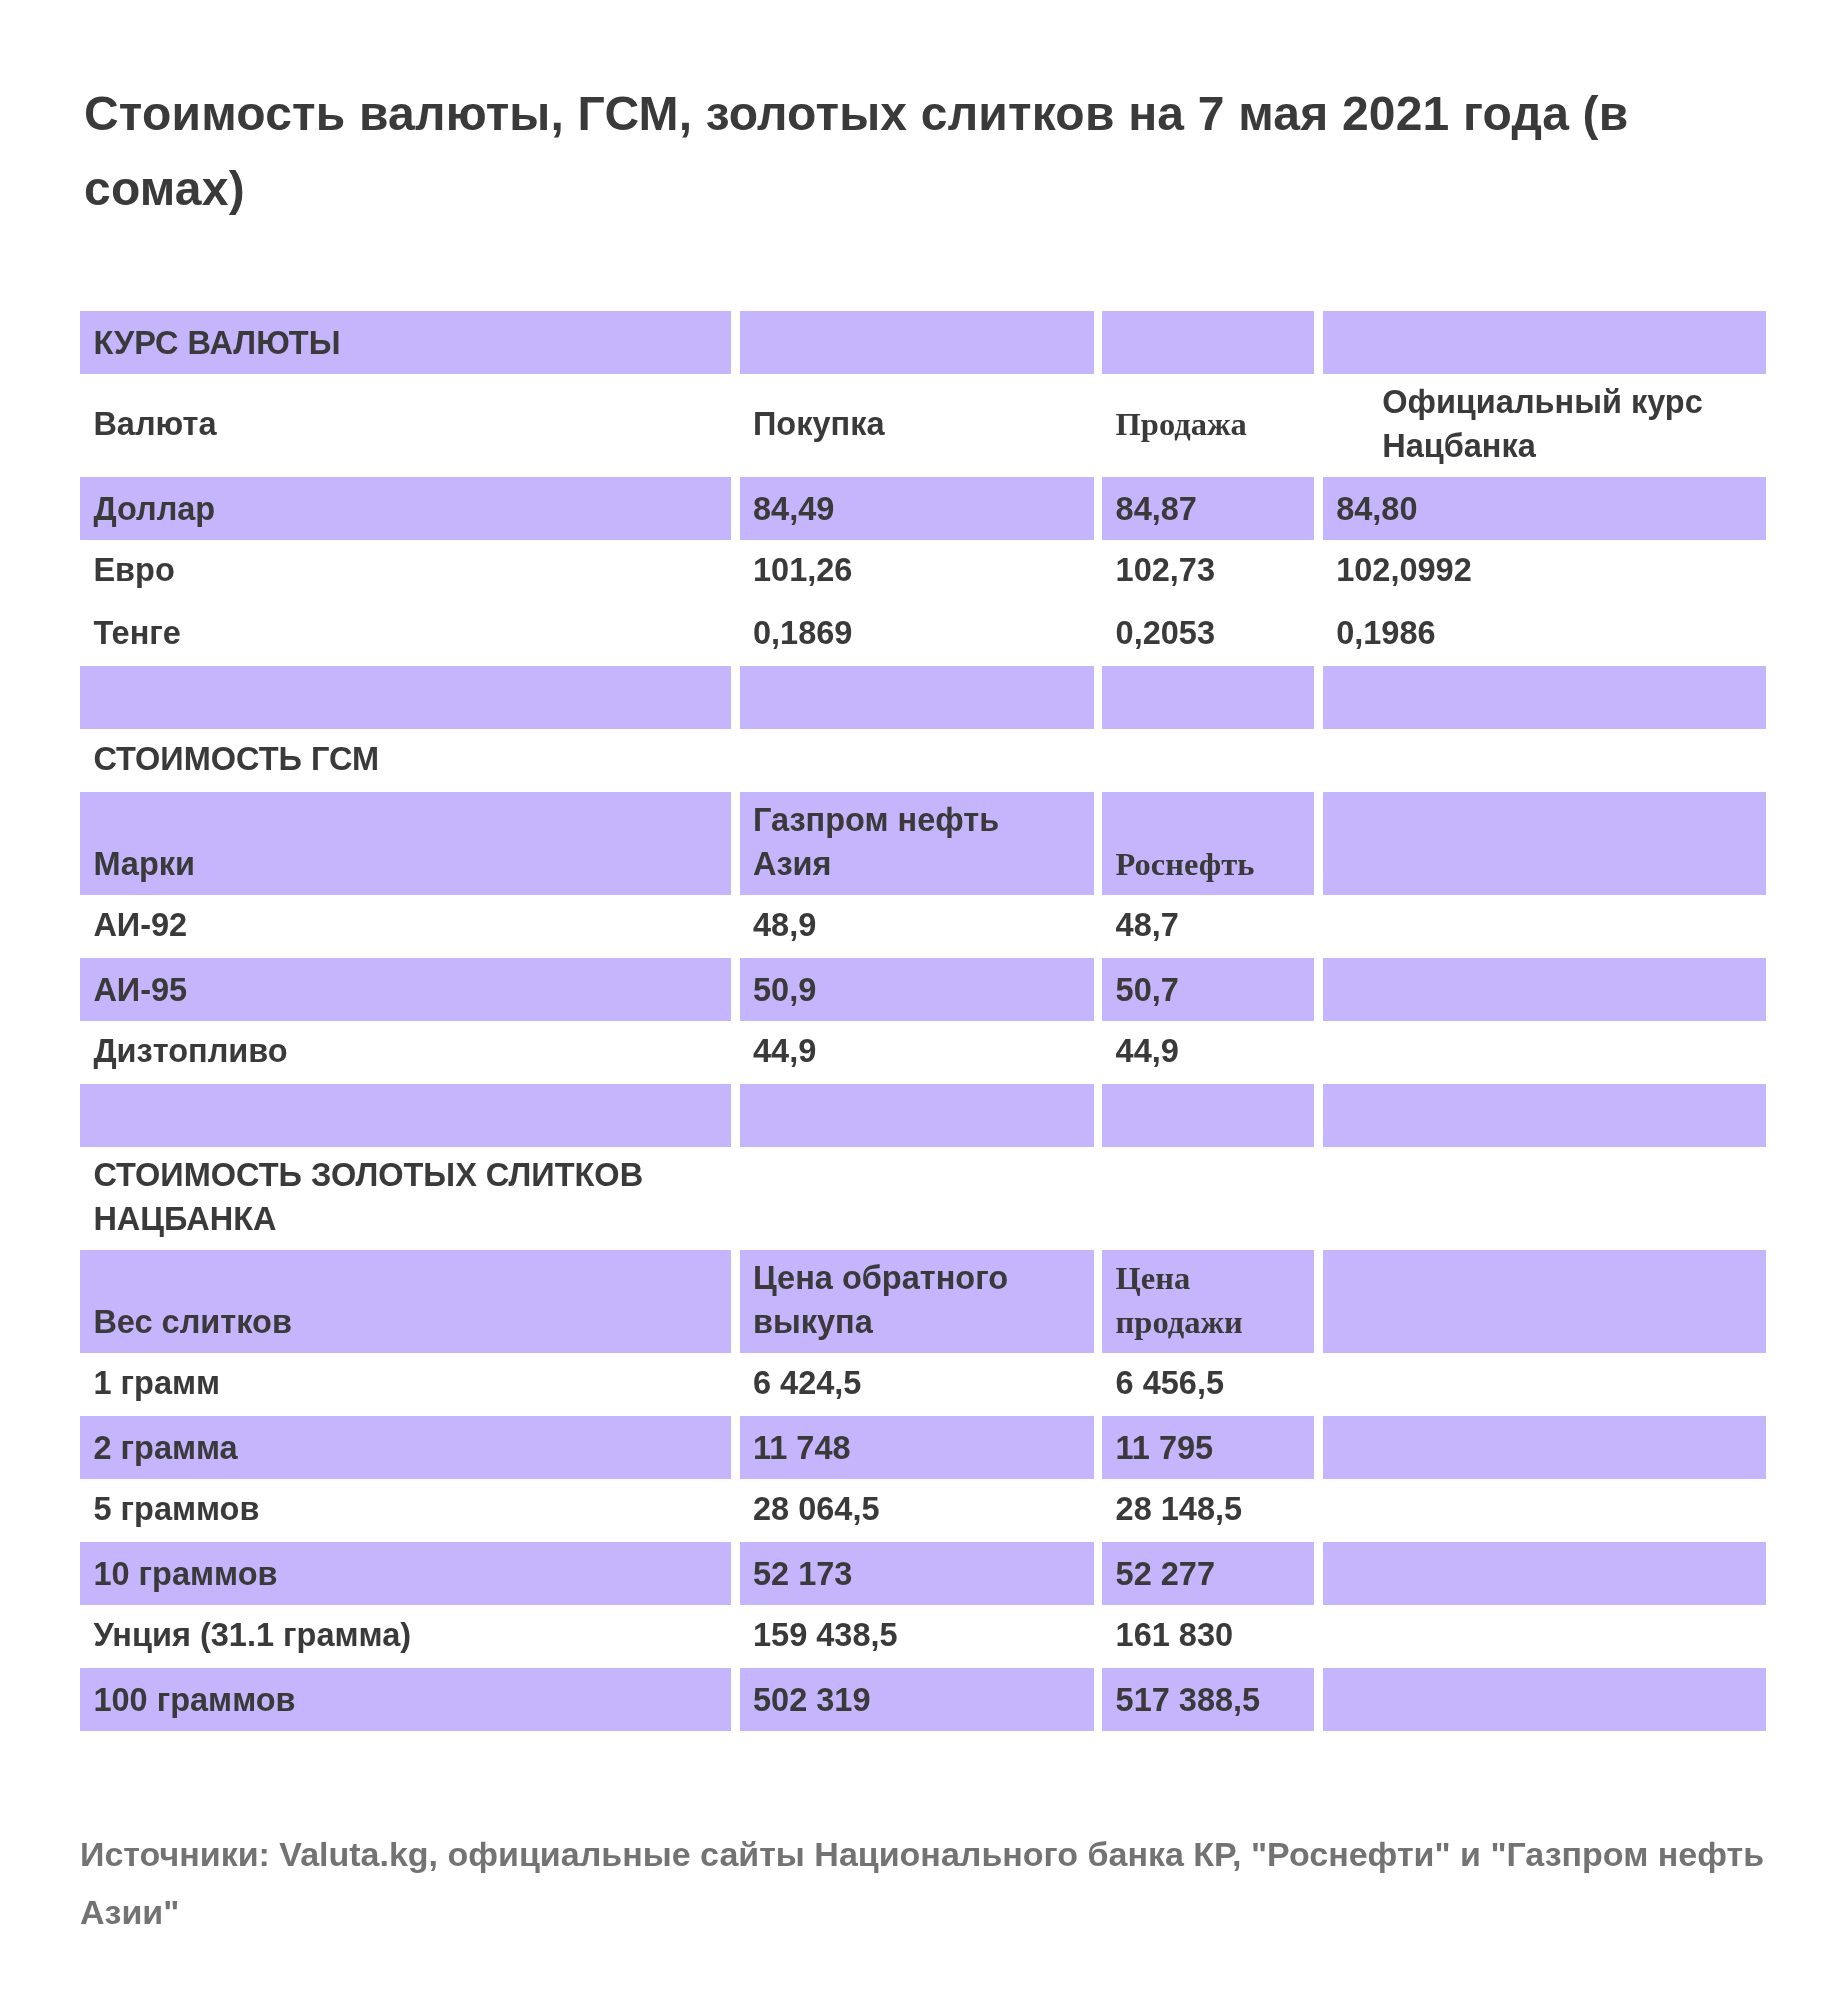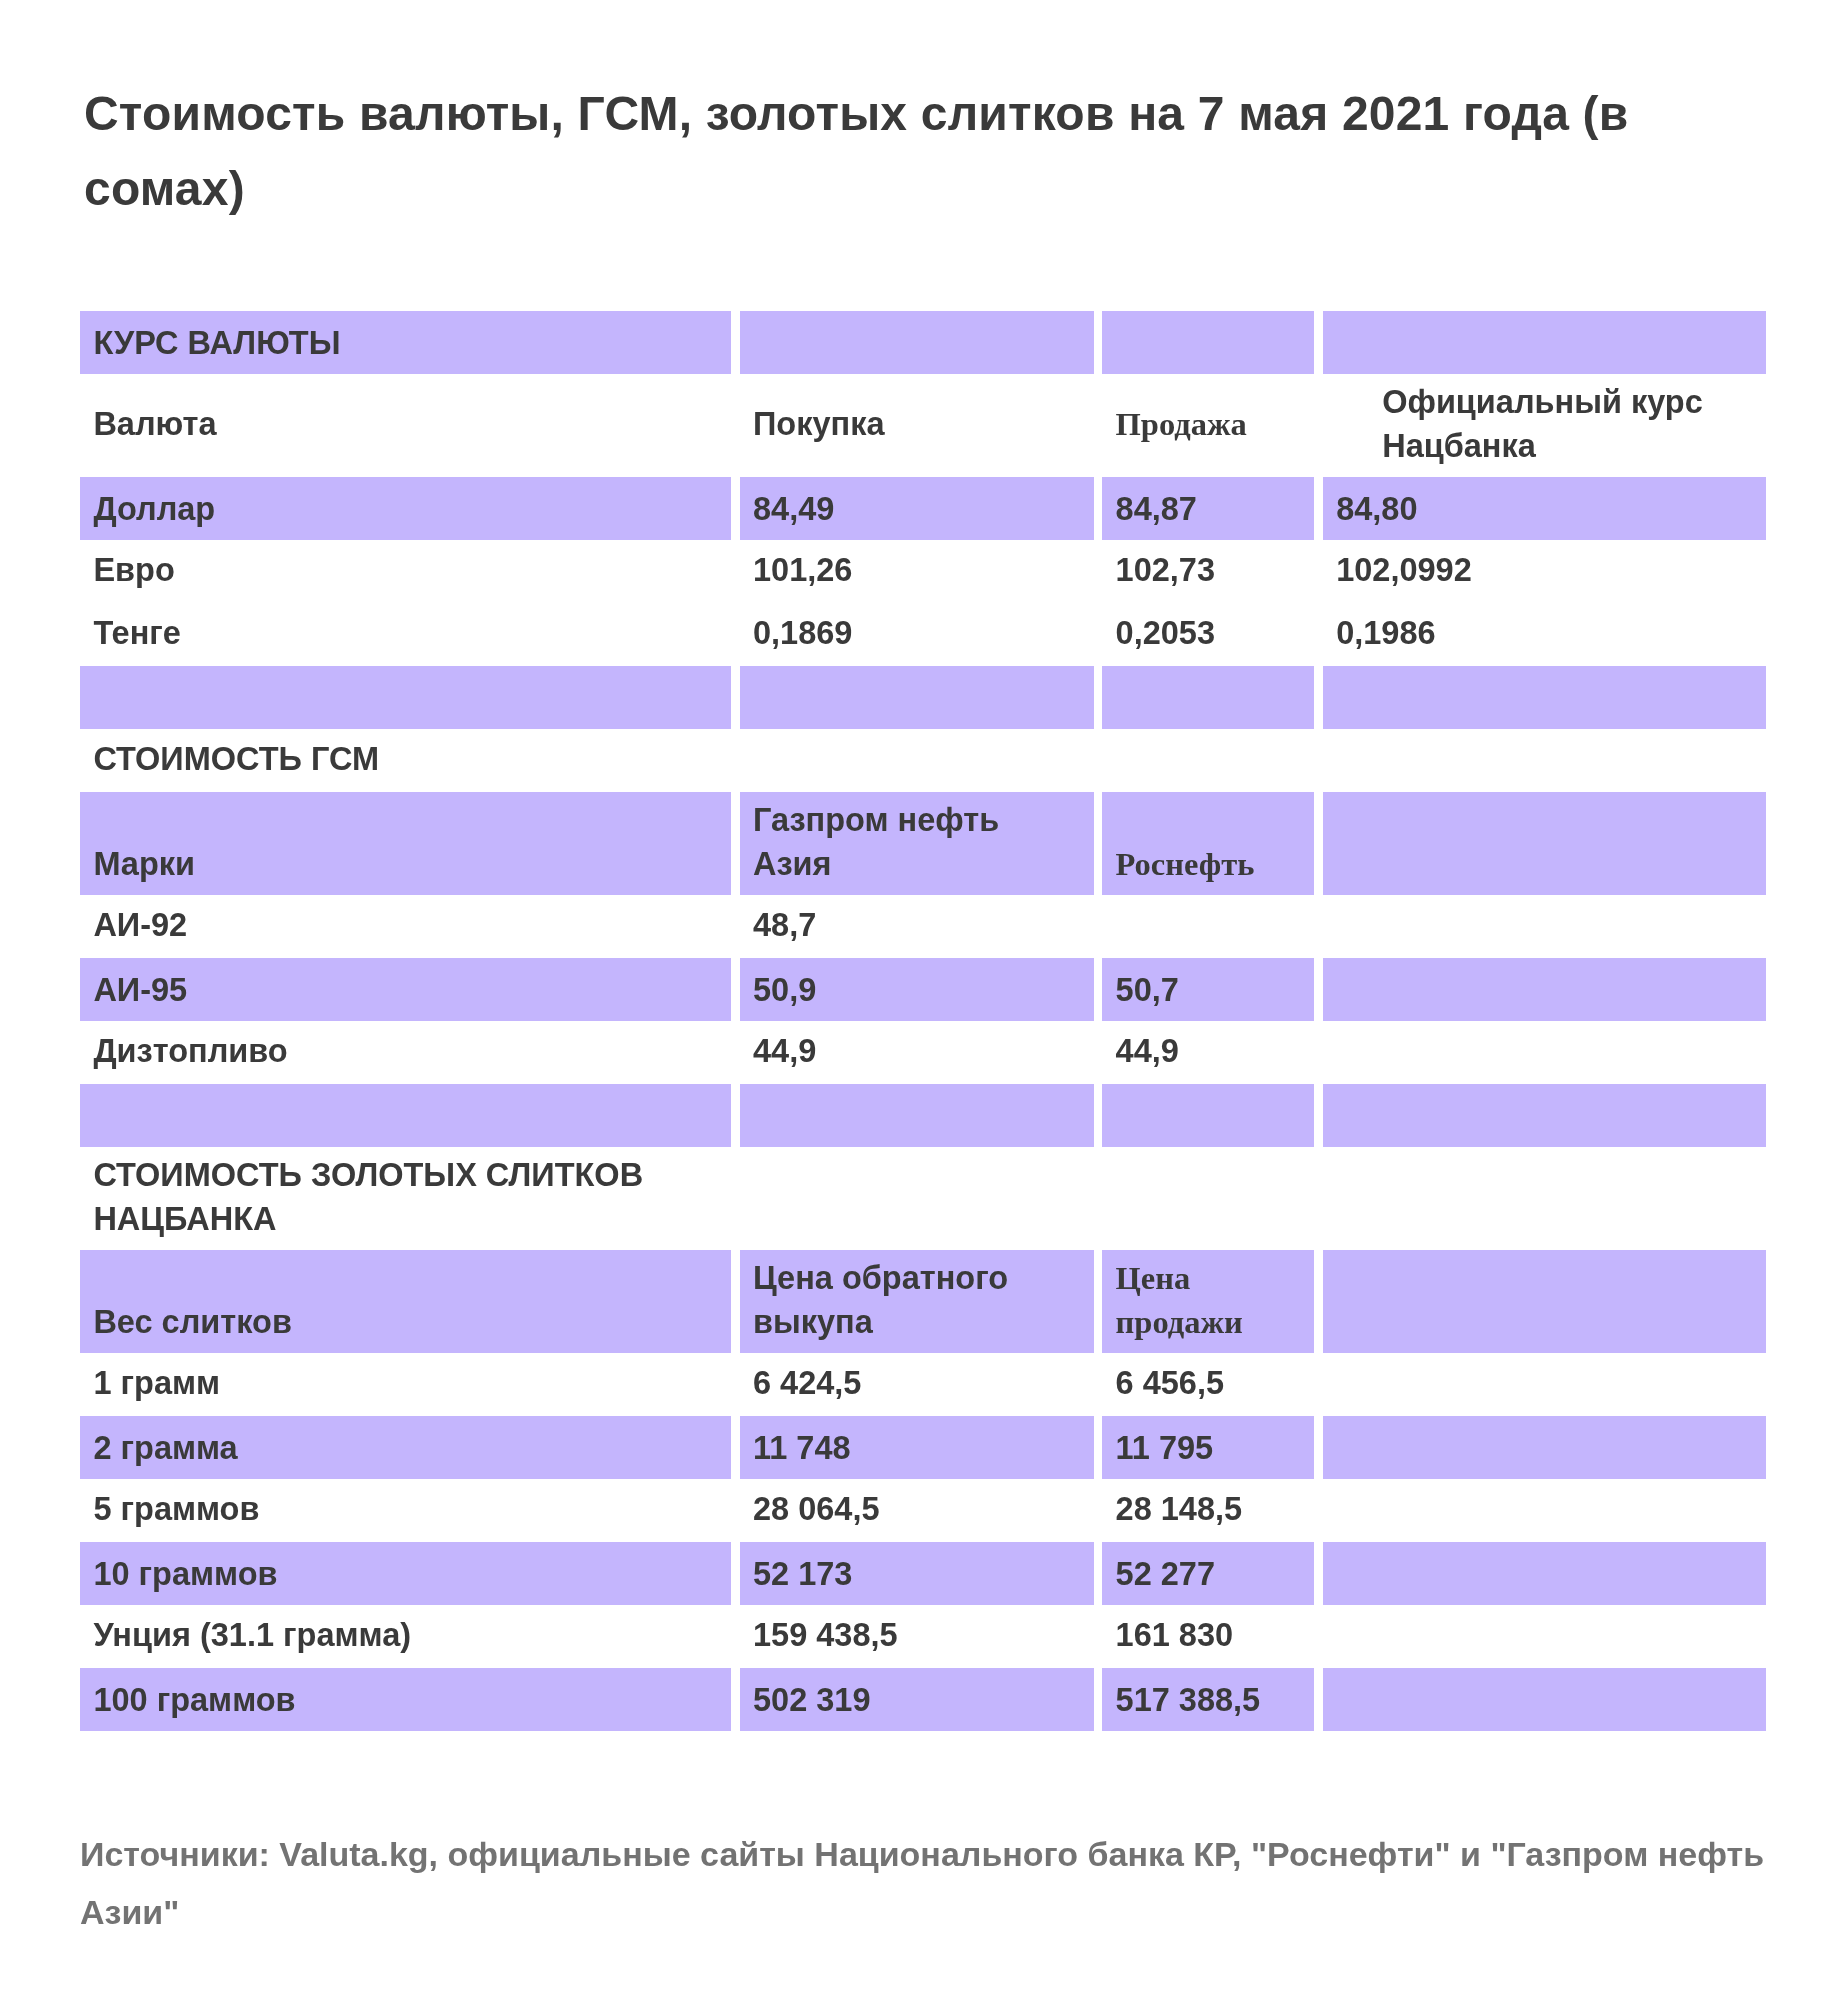--- a/index.html
+++ b/index.html
@@ -148,20 +148,23 @@
         </div>
         <div class="td c3">
           <span class="txt">Роснефть</span>
         </div>
         <div class="td c4"></div>
       </div>
       <div class="tr">
         <div class="td c1">
           <span class="txt">АИ-92</span>
         </div>
+        <div class="td c2">
+          <span class="txt">48,9</span>
+        </div>
         <div class="td c3">
           <span class="txt">48,7</span>
         </div>
         <div class="td c4"></div>
       </div>
       <div class="tr gray">
         <div class="td c1">
           <span class="txt">АИ-95</span>
         </div>
         <div class="td c2">

